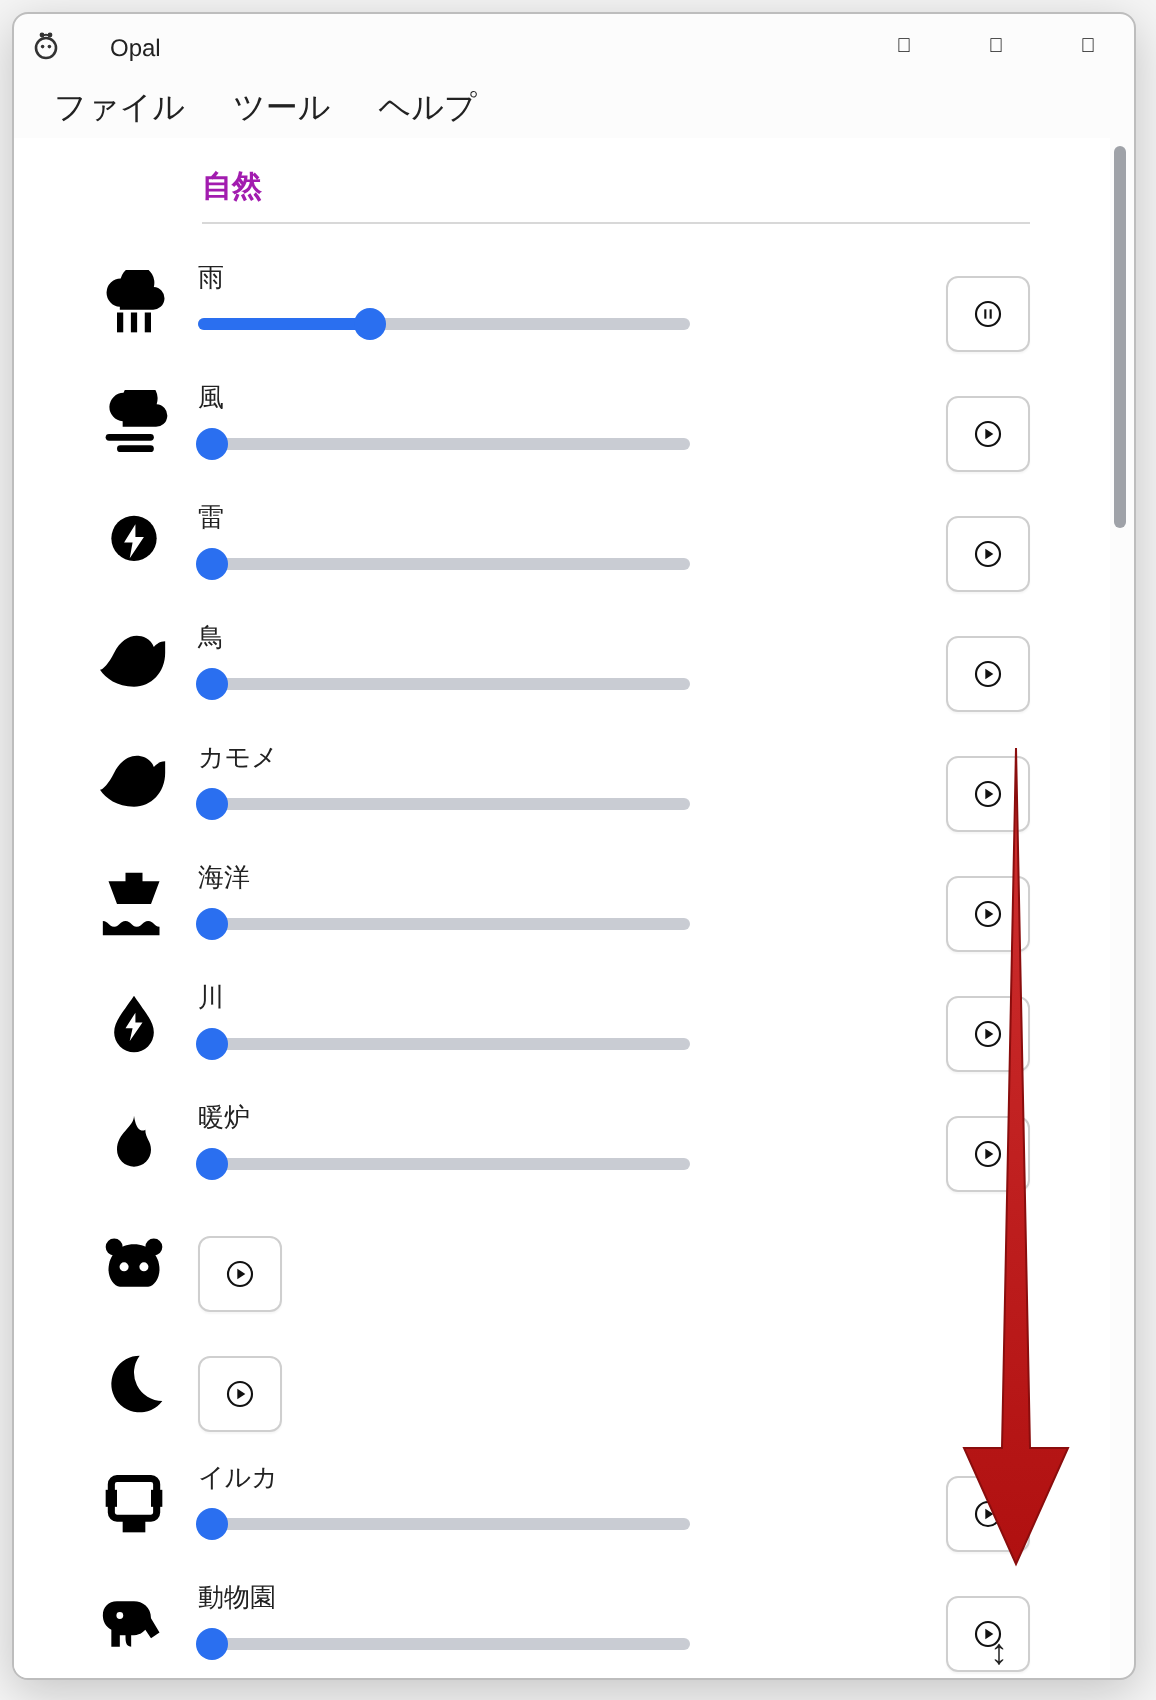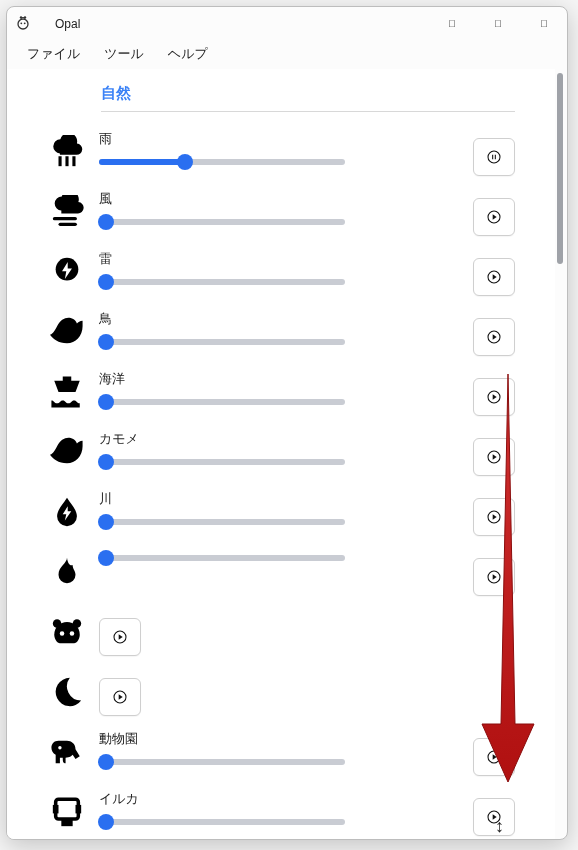--- a/index.html
+++ b/index.html
@@ -13,31 +13,31 @@
   
   .titlebar {
     height: 32px; display:flex; align-items:center; justify-content:space-between;
     padding-left:8px; font-size:12px; color:#222;
   }
   .title-left { display:flex; align-items:flex-end; gap:24px;}
   .app-icon { width:16px; height:16px; position:relative; }
   .win-controls { display:flex; height:100%; }
   .win-btn { width:46px; height:32px; display:flex; align-items:center; justify-content:center; font-family:"Segoe MDL2 Assets","Segoe Fluent Icons",sans-serif; font-size:10px; color:#111; background:transparent; border:none; }
   
-  .menubar { height:30px; display:flex; align-items:center; padding-left:10px; gap:4px; font-size:13px; color:#222;}
+  .menubar { height:30px; display:flex; align-items:center; padding-left:10px; gap:4px; font-size:16px; color:#222;}
   .menu-item { padding:4px 10px; border-radius:4px;}
   
   .content-wrap { flex:1; position:relative; overflow:hidden;}
   .content {
     position:absolute; left:0; top:0; right:12px; bottom:0;
     padding: 14px 40px 0 94px; overflow:hidden;
     background:#fff;
     border-top:1px solid rgba(0,0,0,0);
   }
-  .section-title { font-size:15px; font-weight:600; color:#3b82f6; padding-bottom:8px; border-bottom:1px solid #d8d8d8; margin-bottom:18px; margin-left:0px;}
+  .section-title { font-size:15px; font-weight:600; color:#a21caf; padding-bottom:8px; border-bottom:1px solid #d8d8d8; margin-bottom:18px; margin-left:0px;}
   .sounds { display:flex; flex-direction:column; gap:0px;}
   .sound-row {
     display:flex; align-items:flex-start; gap:14px; height:60px; position:relative;
   }
   .sound-icon { width:36px; height:36px; color:#000; flex:0 0 36px; display:flex; align-items:center; justify-content:center; margin-left:-52px; margin-top:4px;}
   .sound-icon svg { width:34px; height:34px; fill:#000;}
   .sound-main { flex:1; display:flex; flex-direction:column; gap:6px; padding-top:0px;}
   .sound-label { font-size:13px; color:#222;}
   .slider {
     position:relative; height:16px; width:246px;
@@ -185,60 +185,60 @@
             </div>
             <button class="play-btn">
               <svg>
                 <use href="#play-icon"></use>
               </svg>
             </button>
           </div>
           <div class="sound-row">
             <div class="sound-icon">
               <svg>
+                <use href="#seagull-icon"></use>
+              </svg>
+            </div>
+            <div class="sound-main">
+              <div class="sound-label">カモメ</div>
+              <div class="slider">
+    <div class="slider-track"></div>
+    <div class="slider-fill" style="width:3%"></div>
+    <div class="slider-thumb" style="left:3%"></div>
+              </div>
+            </div>
+            <button class="play-btn">
+              <svg>
+                <use href="#play-icon"></use>
+              </svg>
+            </button>
+          </div>
+          <div class="sound-row">
+            <div class="sound-icon">
+              <svg>
                 <use href="#ship-wave-icon"></use>
               </svg>
             </div>
             <div class="sound-main">
               <div class="sound-label">海洋</div>
               <div class="slider">
     <div class="slider-track"></div>
     <div class="slider-fill" style="width:3%"></div>
     <div class="slider-thumb" style="left:3%"></div>
               </div>
             </div>
             <button class="play-btn">
               <svg>
                 <use href="#play-icon"></use>
               </svg>
             </button>
           </div>
           <div class="sound-row">
             <div class="sound-icon">
               <svg>
-                <use href="#seagull-icon"></use>
-              </svg>
-            </div>
-            <div class="sound-main">
-              <div class="sound-label">カモメ</div>
-              <div class="slider">
-    <div class="slider-track"></div>
-    <div class="slider-fill" style="width:3%"></div>
-    <div class="slider-thumb" style="left:3%"></div>
-              </div>
-            </div>
-            <button class="play-btn">
-              <svg>
-                <use href="#play-icon"></use>
-              </svg>
-            </button>
-          </div>
-          <div class="sound-row">
-            <div class="sound-icon">
-              <svg>
                 <use href="#water-drop-icon"></use>
               </svg>
             </div>
             <div class="sound-main">
               <div class="sound-label">川</div>
               <div class="slider">
     <div class="slider-track"></div>
     <div class="slider-fill" style="width:3%"></div>
     <div class="slider-thumb" style="left:3%"></div>
               </div>
@@ -249,20 +249,21 @@
               </svg>
             </button>
           </div>
           <div class="sound-row">
             <div class="sound-icon">
               <svg>
                 <use href="#flame-icon"></use>
               </svg>
             </div>
             <div class="sound-main">
+              <div class="sound-label">暖炉</div>
               <div class="slider">
     <div class="slider-track"></div>
     <div class="slider-fill" style="width:3%"></div>
     <div class="slider-thumb" style="left:3%"></div>
               </div>
             </div>
             <button class="play-btn">
               <svg>
                 <use href="#play-icon"></use>
               </svg>
@@ -288,45 +289,45 @@
             </div>
             <button class="play-btn">
               <svg>
                 <use href="#play-icon"></use>
               </svg>
             </button>
           </div>
           <div class="sound-row">
             <div class="sound-icon">
               <svg>
+                <use href="#dolphin-box-icon"></use>
+              </svg>
+            </div>
+            <div class="sound-main">
+              <div class="sound-label">イルカ</div>
+              <div class="slider">
+    <div class="slider-track"></div>
+    <div class="slider-fill" style="width:3%"></div>
+    <div class="slider-thumb" style="left:3%"></div>
+              </div>
+            </div>
+            <button class="play-btn">
+              <svg>
+                <use href="#play-icon"></use>
+              </svg>
+            </button>
+          </div>
+          <div class="sound-row">
+            <div class="sound-icon">
+              <svg>
                 <use href="#elephant-icon"></use>
               </svg>
             </div>
             <div class="sound-main">
               <div class="sound-label">動物園</div>
-              <div class="slider">
-    <div class="slider-track"></div>
-    <div class="slider-fill" style="width:3%"></div>
-    <div class="slider-thumb" style="left:3%"></div>
-              </div>
-            </div>
-            <button class="play-btn">
-              <svg>
-                <use href="#play-icon"></use>
-              </svg>
-            </button>
-          </div>
-          <div class="sound-row">
-            <div class="sound-icon">
-              <svg>
-                <use href="#dolphin-box-icon"></use>
-              </svg>
-            </div>
-            <div class="sound-main">
-              <div class="sound-label">イルカ</div>
               <div class="slider">
     <div class="slider-track"></div>
     <div class="slider-fill" style="width:3%"></div>
     <div class="slider-thumb" style="left:3%"></div>
               </div>
             </div>
             <button class="play-btn">
               <svg>
                 <use href="#play-icon"></use>
               </svg>

